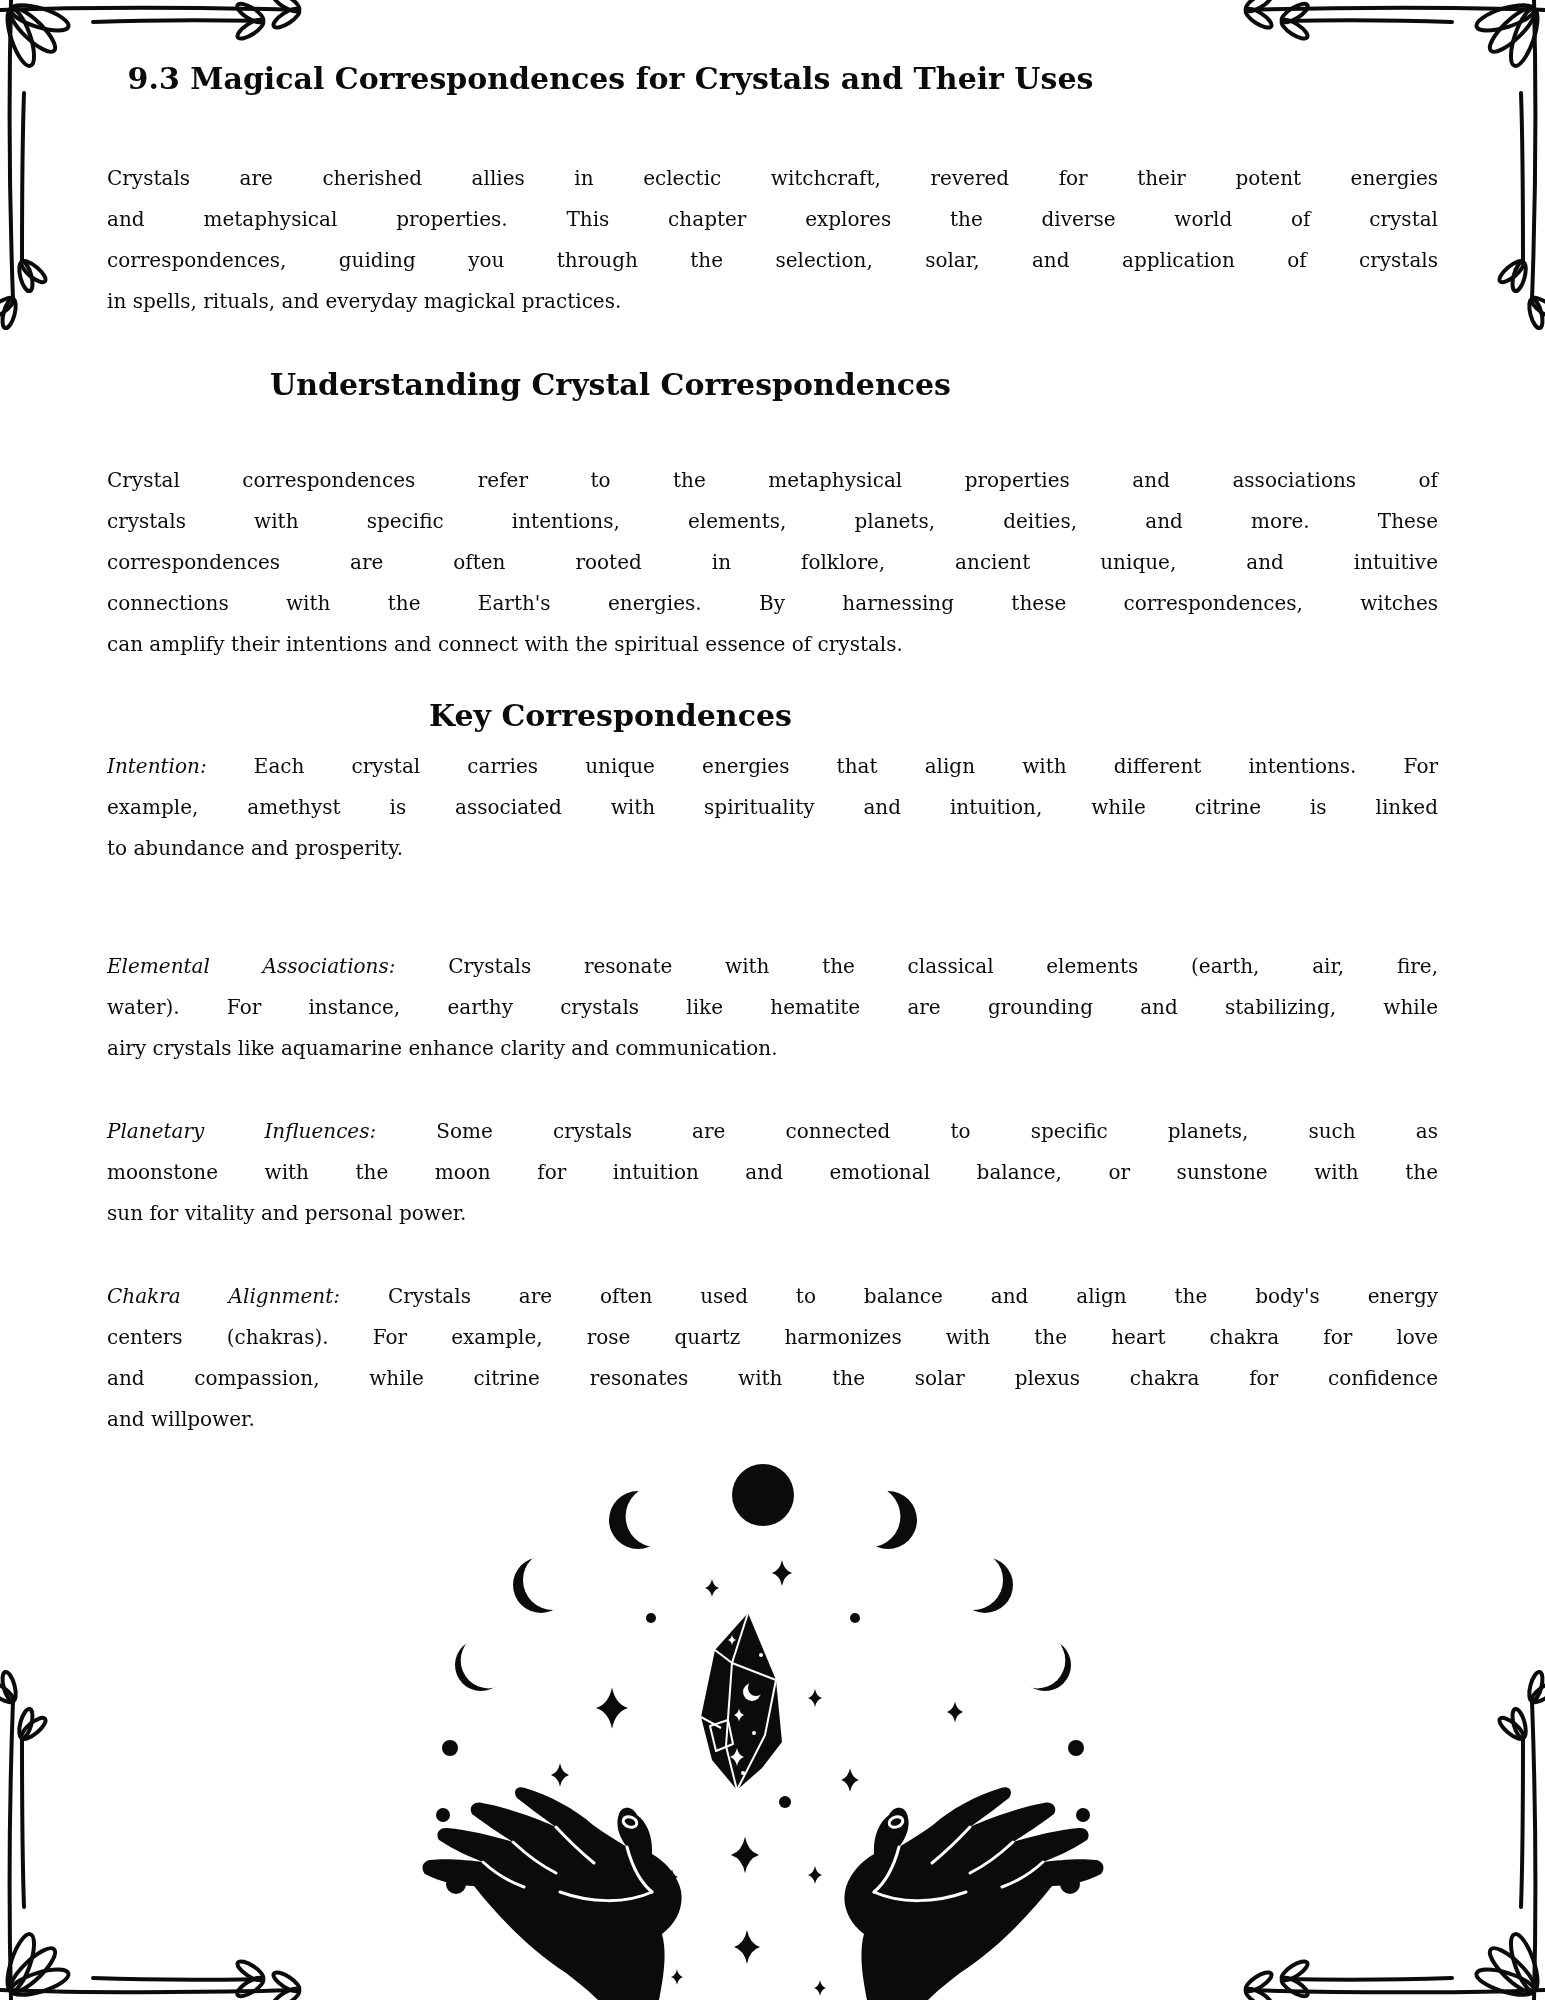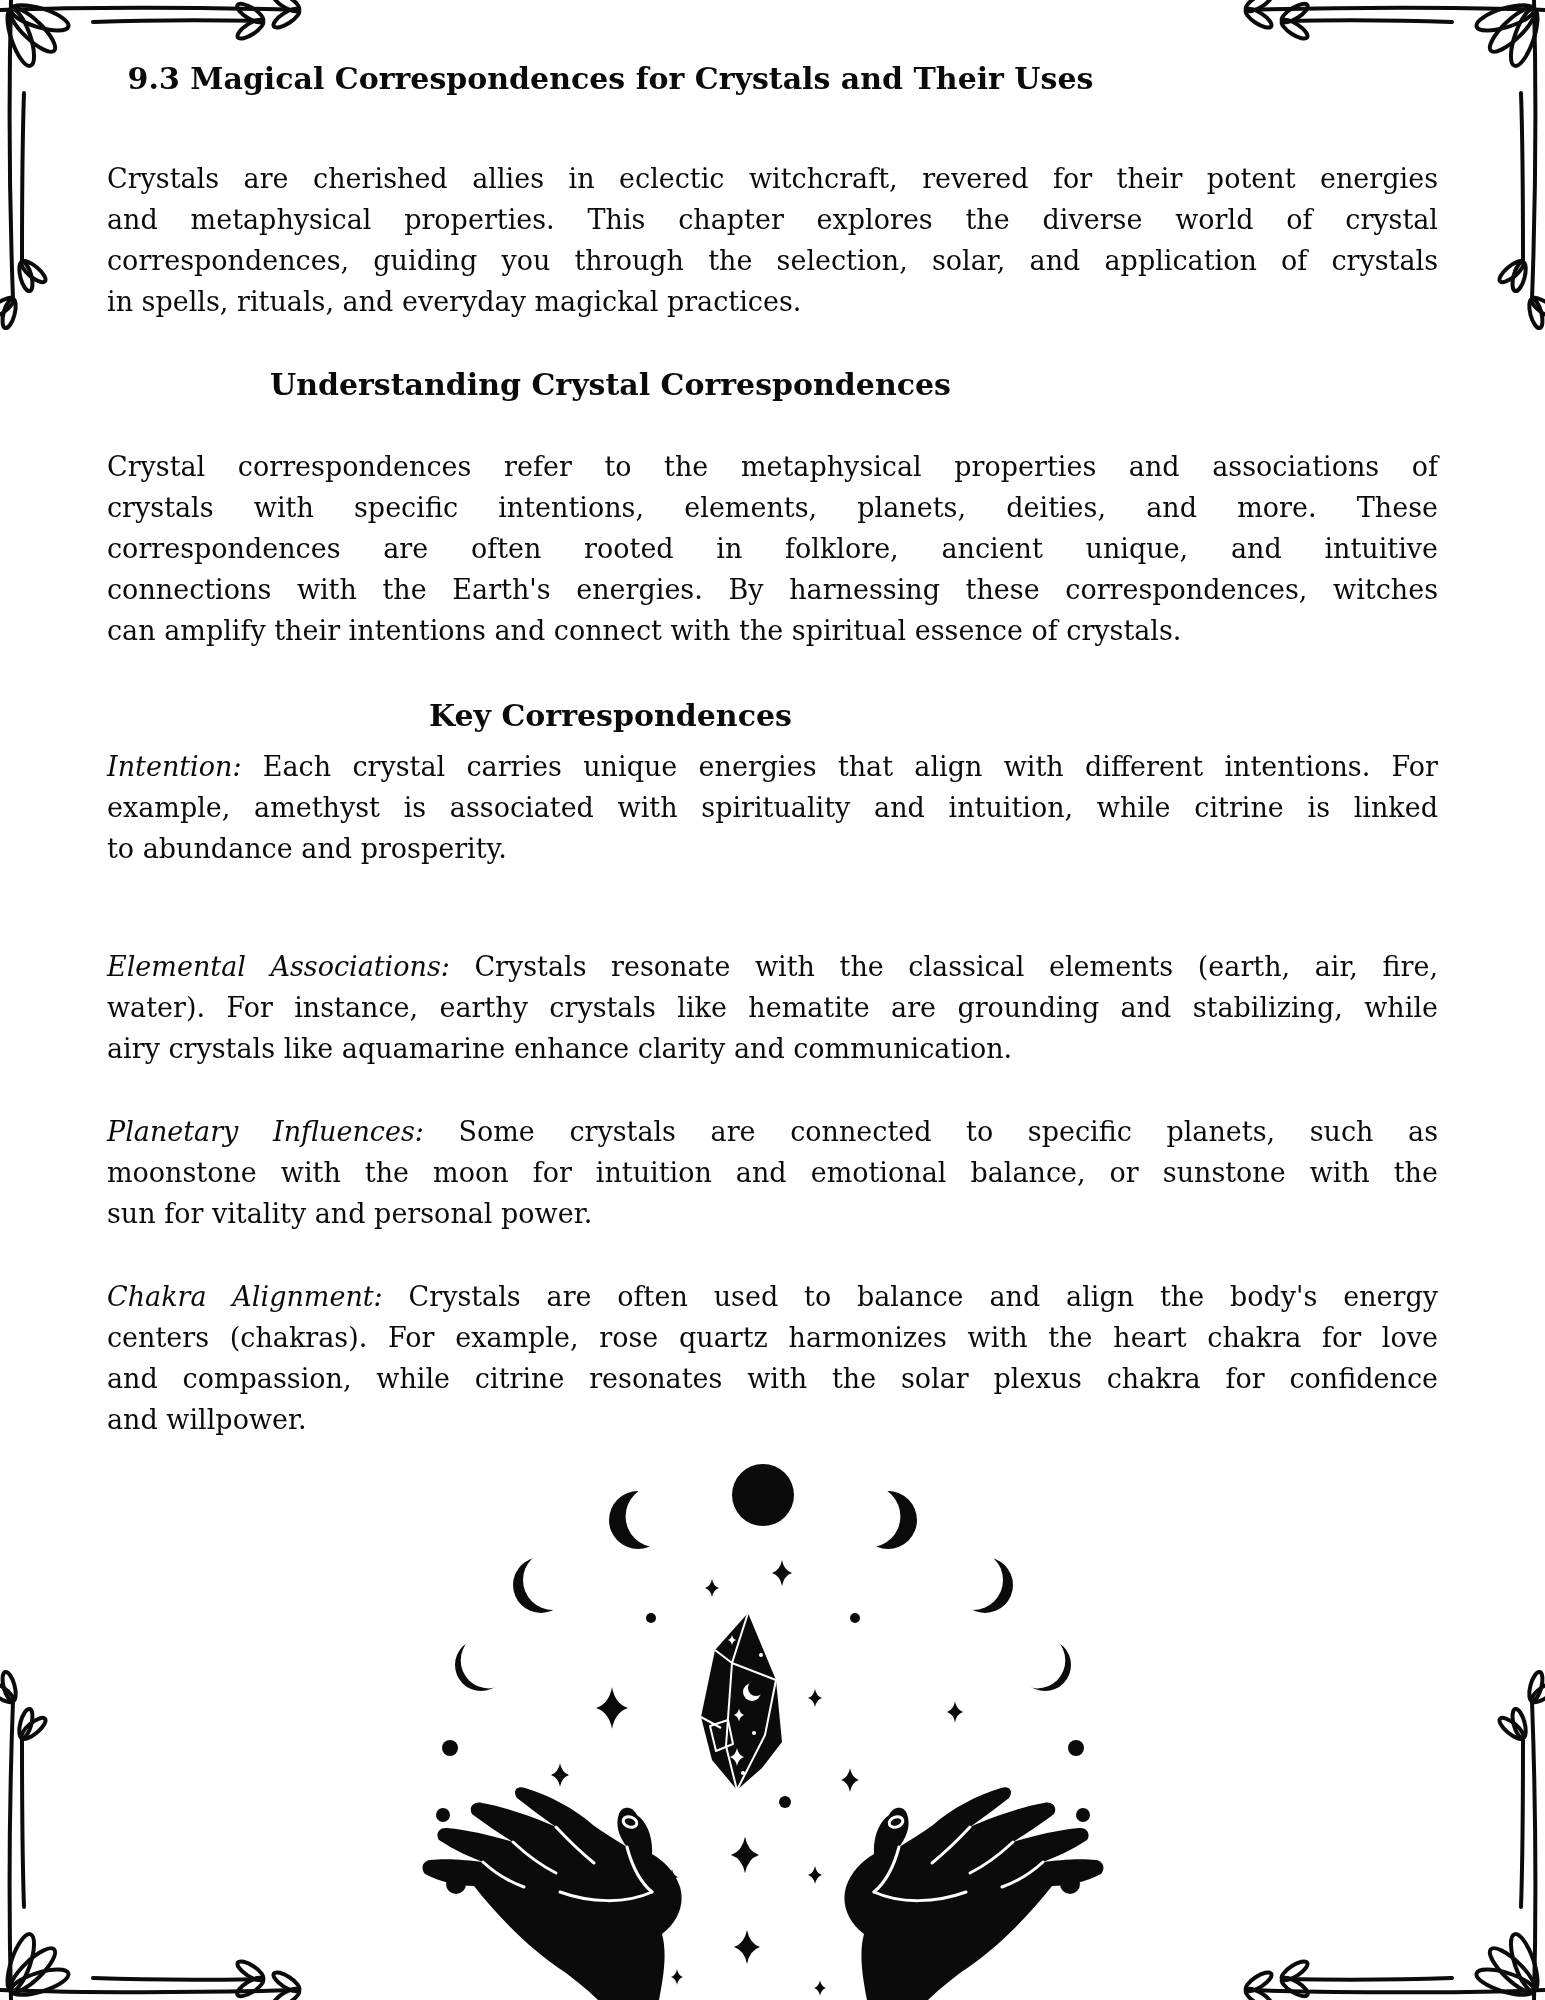--- a/index.html
+++ b/index.html
@@ -17,24 +17,24 @@
     text-align:center;
     font-weight:bold;
     font-size:30px;line-height:38px;
     letter-spacing:0px;
   }
   .h-title{top:60px;}
   .h-understanding{top:366px;}
   .h-key{top:697px;}
   .paragraph{
     position:absolute;left:107px;width:1331px;
-    font-size:27px;
+    font-size:20px;
   }
   .p-intro{top:158px;}
-  .p-understanding{top:446px;}
+  .p-understanding{top:460px;}
   .p-intention{top:746px;}
   .p-elemental{top:946px;}
   .p-planetary{top:1111px;}
   .p-chakra{top:1276px;}
   .line{
     height:41px;line-height:41px;
     text-align:justify;
     text-align-last:justify;
     white-space:nowrap;
   }

